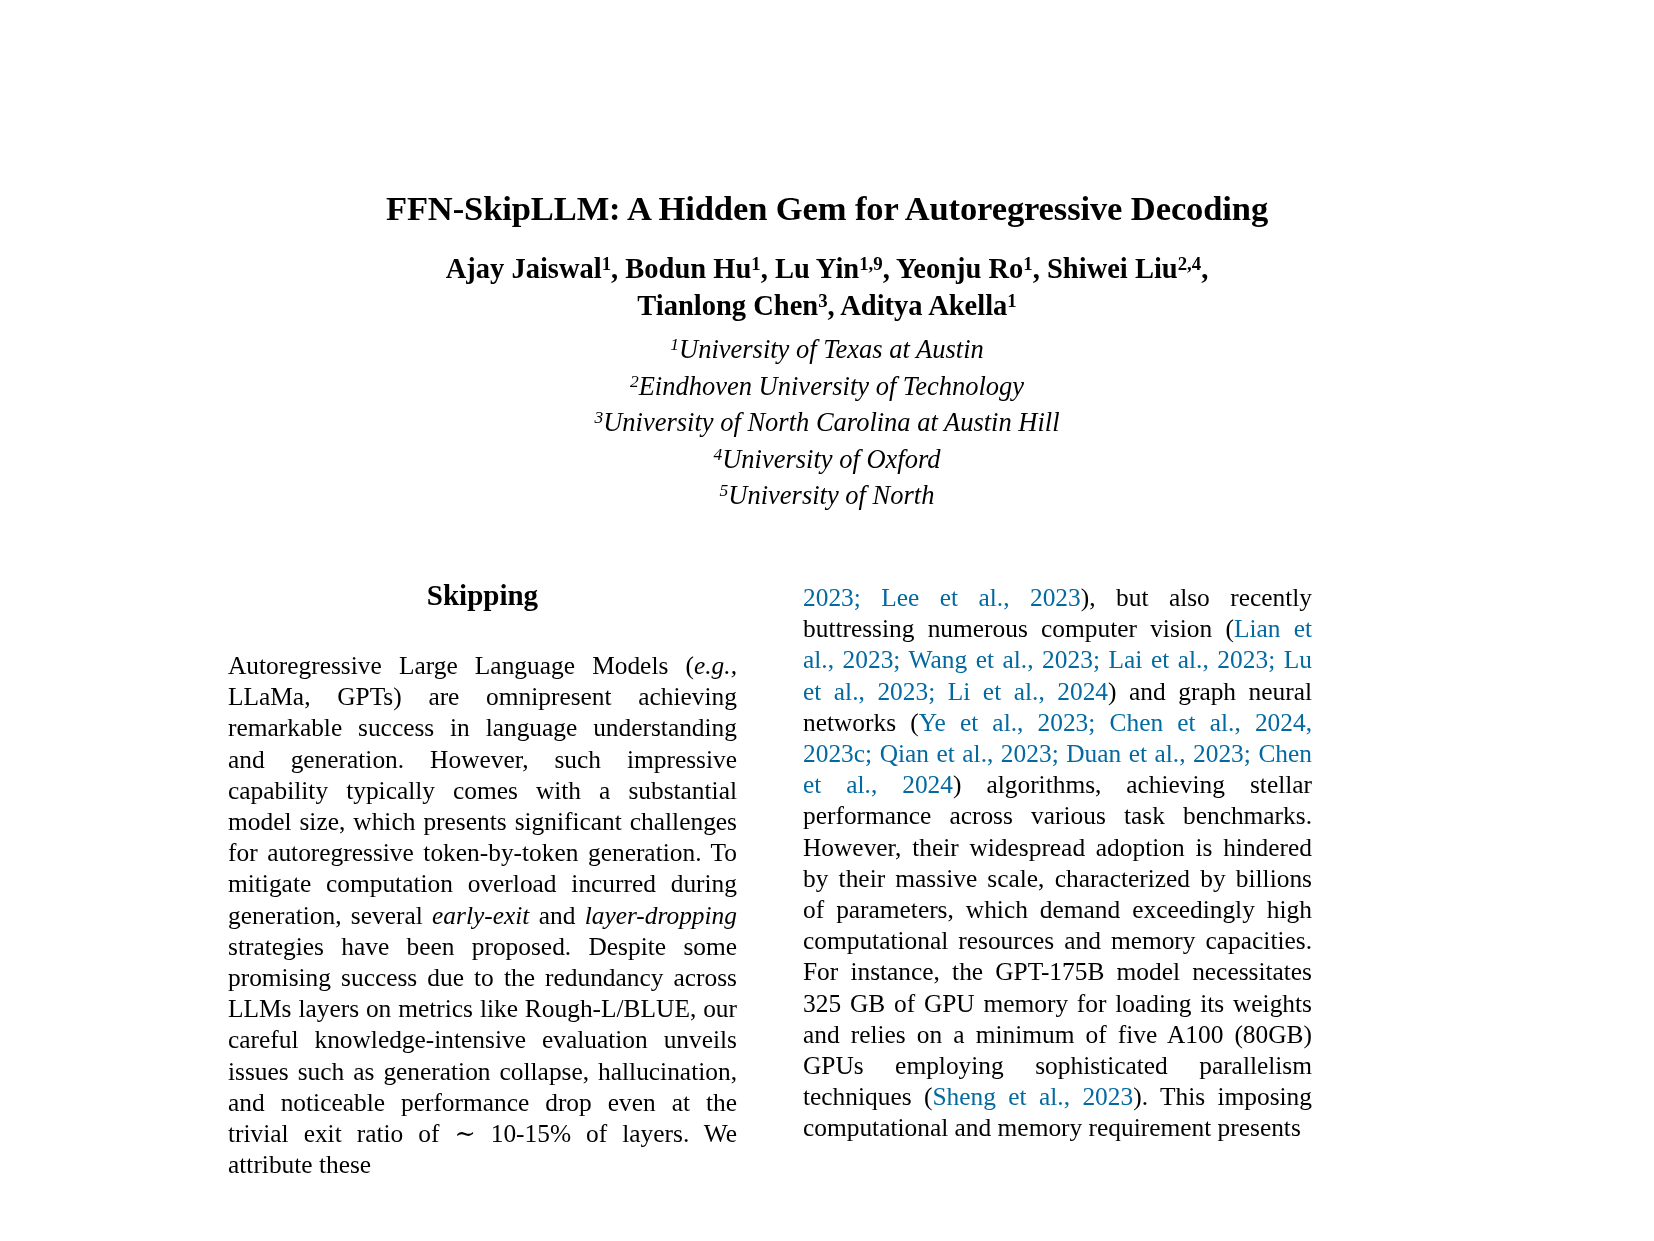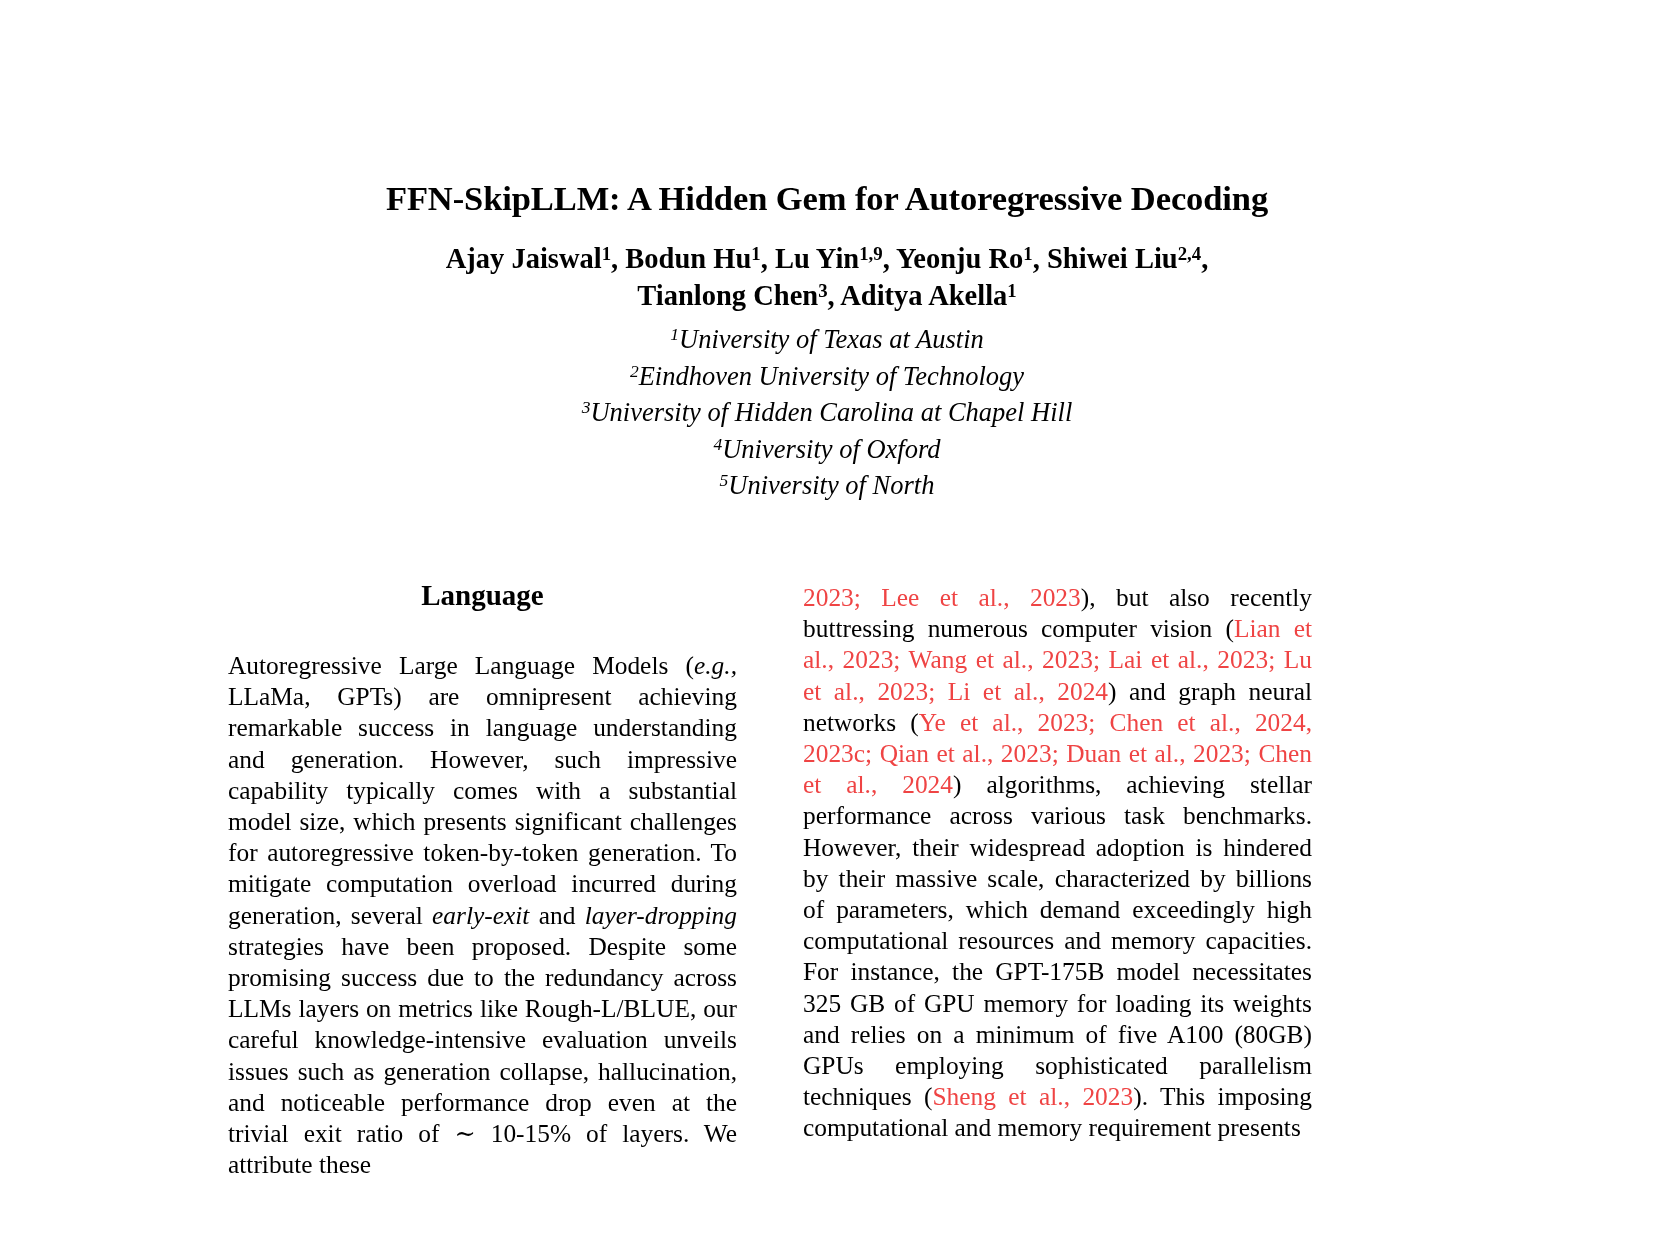--- a/index.html
+++ b/index.html
@@ -27,21 +27,21 @@
   .header {
     padding-top: 176px;
     text-align: center;
   }
 
   .paper-title {
     font-size: 34.5px;
     font-weight: bold;
     line-height: 44px;
     letter-spacing: -0.1px;
-    margin: 0 auto;
+    margin: 10px auto;
     width: 1100px;
   }
   .paper-title .tline { display: block; }
 
   .authors {
     margin: 20px auto 0 auto;
     width: 1150px;
     font-size: 28.5px;
     font-weight: bold;
     line-height: 37px;
@@ -95,21 +95,21 @@
   .body-text {
     font-size: 25.4px;
     line-height: 31.2px;
     text-align: justify;
     text-justify: inter-word;
     margin: 0;
     hyphens: none;
   }
 
   .cite {
-    color: #ef4444;
+    color: #0369a1;
   }
 
   .it { font-style: italic; }
 
   .col-right .body-text { margin-top: 4px; }
 </style>
 </head>
 <body>
 
 <div class="page">
@@ -121,31 +121,31 @@
     </h1>
 
     <div class="authors">
       <span class="aline"><span>Ajay Jaiswal<sup>1</sup></span><span>, </span><span>Bodun Hu<sup>1</sup></span><span>, </span><span>Lu Yin<sup>1,9</sup></span><span>, </span><span>Yeonju Ro<sup>1</sup></span><span>, </span><span>Shiwei Liu<sup>2,4</sup></span><span>,</span></span>
       <span class="aline"><span>Tianlong Chen<sup>3</sup></span><span>, </span><span>Aditya Akella<sup>1</sup></span><span></span></span>
     </div>
 
     <div class="affiliations">
         <span class="affline"><sup>1</sup><span>University of Texas at Austin</span></span>
         <span class="affline"><sup>2</sup><span>Eindhoven University of Technology</span></span>
-        <span class="affline"><sup>3</sup><span>University of Hidden Carolina at Chapel Hill</span></span>
+        <span class="affline"><sup>3</sup><span>University of North Carolina at Austin Hill</span></span>
         <span class="affline"><sup>4</sup><span>University of Oxford</span></span>
         <span class="affline"><sup>5</sup><span>University of North</span></span>
       </div>
 
   </div>
 
   <div class="columns">
 
     <div class="col col-left">
-      <div class="abstract-heading">Language</div>
+      <div class="abstract-heading">Skipping</div>
       <p class="body-text"><span>Autoregressive Large Language Models (</span><span class="it">e.g.,</span><span> LLaMa, GPTs) are omnipresent achieving remarkable success in language understanding and generation. However, such impressive capability typically comes with a substantial model size, which presents significant challenges for autoregressive token-by-token generation. To mitigate computation overload incurred during generation, several </span><span class="it">early-exit</span><span> and </span><span class="it">layer-dropping</span><span> strategies have been proposed. Despite some promising success due to the redundancy across LLMs layers on metrics like Rough-L/BLUE, our careful knowledge-intensive evaluation unveils issues such as generation collapse, hallucination, and noticeable performance drop even at the trivial exit ratio of ∼ 10-15% of layers. We attribute these</span></p>
     </div>
 
     <div class="col col-right">
       <p class="body-text"><span class="cite">2023</span><span class="cite">; </span><span class="cite">Lee et al., 2023</span><span>), but also recently buttressing numerous computer vision (</span><span class="cite">Lian et al., 2023</span><span class="cite">; </span><span class="cite">Wang et al., 2023</span><span class="cite">; </span><span class="cite">Lai et al., 2023</span><span class="cite">; </span><span class="cite">Lu et al., 2023</span><span class="cite">; </span><span class="cite">Li et al., 2024</span><span>) and graph neural networks (</span><span class="cite">Ye et al., 2023</span><span class="cite">; </span><span class="cite">Chen et al., 2024</span><span class="cite">, </span><span class="cite">2023c</span><span class="cite">; </span><span class="cite">Qian et al., 2023</span><span class="cite">; </span><span class="cite">Duan et al., 2023</span><span class="cite">; </span><span class="cite">Chen et al., 2024</span><span>) algorithms, achieving stellar performance across various task benchmarks. However, their widespread adoption is hindered by their massive scale, characterized by billions of parameters, which demand exceedingly high computational resources and memory capacities. For instance, the GPT-175B model necessitates 325 GB of GPU memory for loading its weights and relies on a minimum of five A100 (80GB) GPUs employing sophisticated parallelism techniques (</span><span class="cite">Sheng et al., 2023</span><span>).  This imposing computational and memory requirement presents</span></p>
     </div>
 
   </div>
 
 </div>

